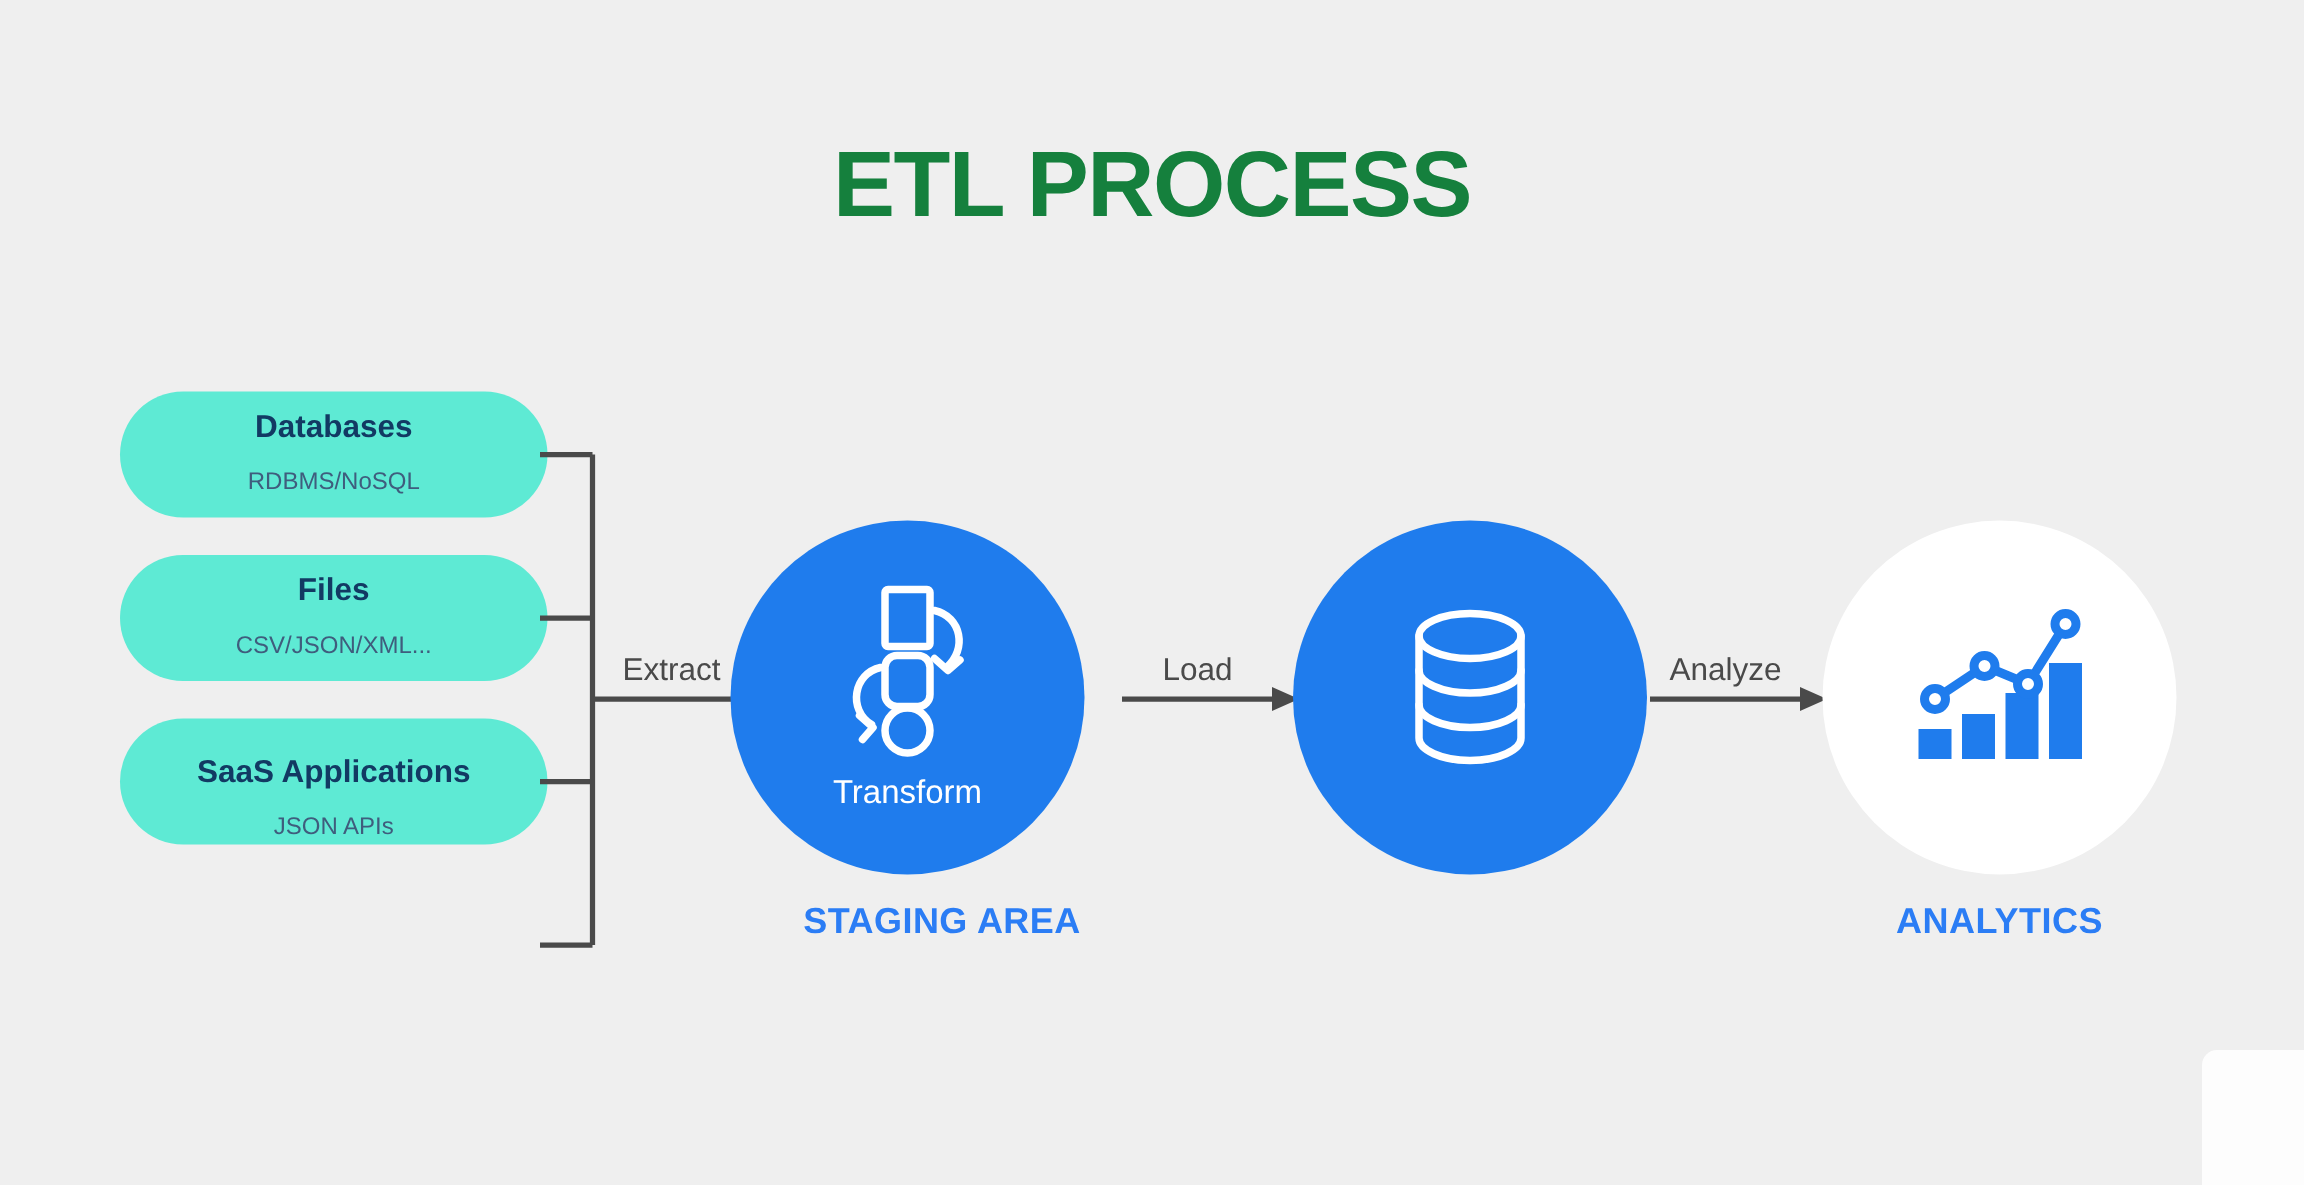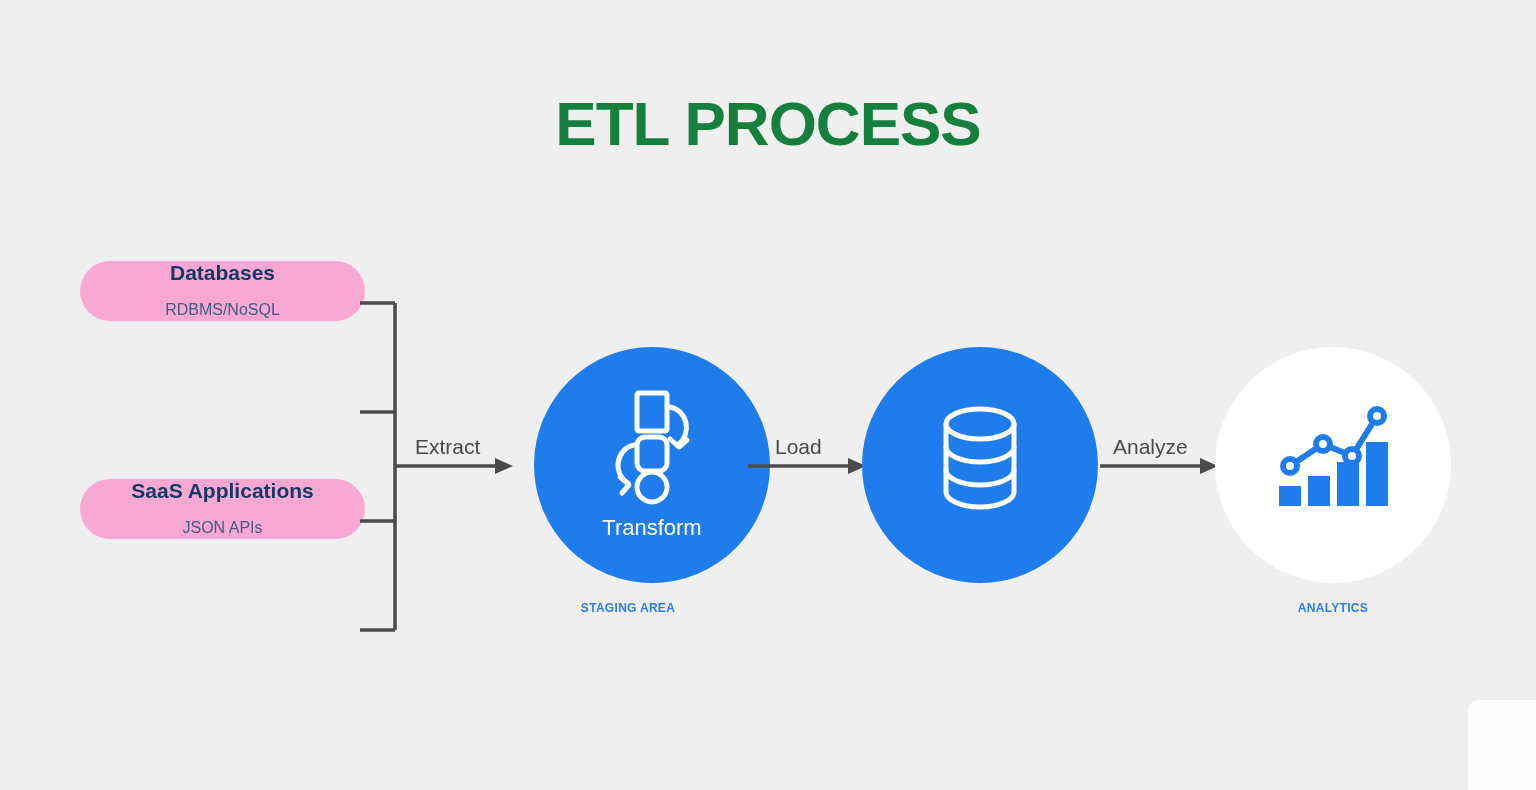--- a/index.html
+++ b/index.html
@@ -20,22 +20,22 @@
 
   .title {
     position:absolute; left:0; top:88px; width:1536px;
     text-align:center;
     font-size:62px; font-weight:bold; letter-spacing:-1px;
     color:#15803d;
   }
 
   
   .card {
-    position:absolute; left:80px; width:285px; height:60px;
-    background:#f9a8d4; border-radius:42px;
+    position:absolute; left:80px; width:285px; height:84px;
+    background:#5eead4; border-radius:42px;
     display:flex; flex-direction:column;
     align-items:center; justify-content:center;
   }
   .card .c-title {
     font-size:21px; font-weight:bold; color:#123a63; line-height:1.15;
   }
   .card .c-sub {
     font-size:16px; color:#3f5d7d; line-height:1.35; margin-top:14px;
   }
   #card0 { top:261px; }
@@ -46,31 +46,31 @@
   
   .bracket { position:absolute; left:360px; top:250px; }
 
   
   .circle {
     position:absolute; width:236px; height:236px; border-radius:50%;
     display:flex; flex-direction:column; align-items:center; justify-content:center;
   }
   .circle.blue { background:#1f7ced; }
   .circle.white { background:#ffffff; }
-  #c-staging { left:534px; top:347px;text-align:right; }
+  #c-staging { left:487px; top:347px;text-align:right; }
   #c-warehouse { left:862px; top:347px; }
   #c-analytics { left:1215px; top:347px; }
 
   .inner-label {
     font-size:22px; color:#ffffff; margin-top:14px;
   }
 
   .stage-caption {
     position:absolute; width:360px; text-align:center;
-    font-size:12px; font-weight:bold; color:#2b7df5; letter-spacing:0.3px;
+    font-size:24px; font-weight:bold; color:#2b7df5; letter-spacing:0.3px;
   }
   #cap-staging { left:448px; top:601px; }
   #cap-warehouse { left:800px; top:601px; }
   #cap-analytics { left:1153px; top:601px; }
 
   
   .arrow-label {
     position:absolute; font-size:21px; color:#4a4a4a;
   }
   #lbl-extract { left:415px; top:435px; }
@@ -83,20 +83,24 @@
 
 <div id="stage">
 
   <div class="right-panel"></div>
 
   <div class="title">ETL PROCESS</div>
 
   <div class="card" id="card0">
     <div class="c-title">Databases</div>
     <div class="c-sub">RDBMS/NoSQL</div>
+  </div>
+  <div class="card" id="card1">
+    <div class="c-title">Files</div>
+    <div class="c-sub">CSV/JSON/XML...</div>
   </div>
   <div class="card" id="card2">
     <div class="c-title">SaaS Applications</div>
     <div class="c-sub">JSON APIs</div>
   </div>
 
   <div class="bracket">
     <svg width="140" height="420" viewBox="0 0 140 420">
       <g stroke="#4a4a4a" stroke-width="3.5" fill="none" stroke-linecap="butt">
 

